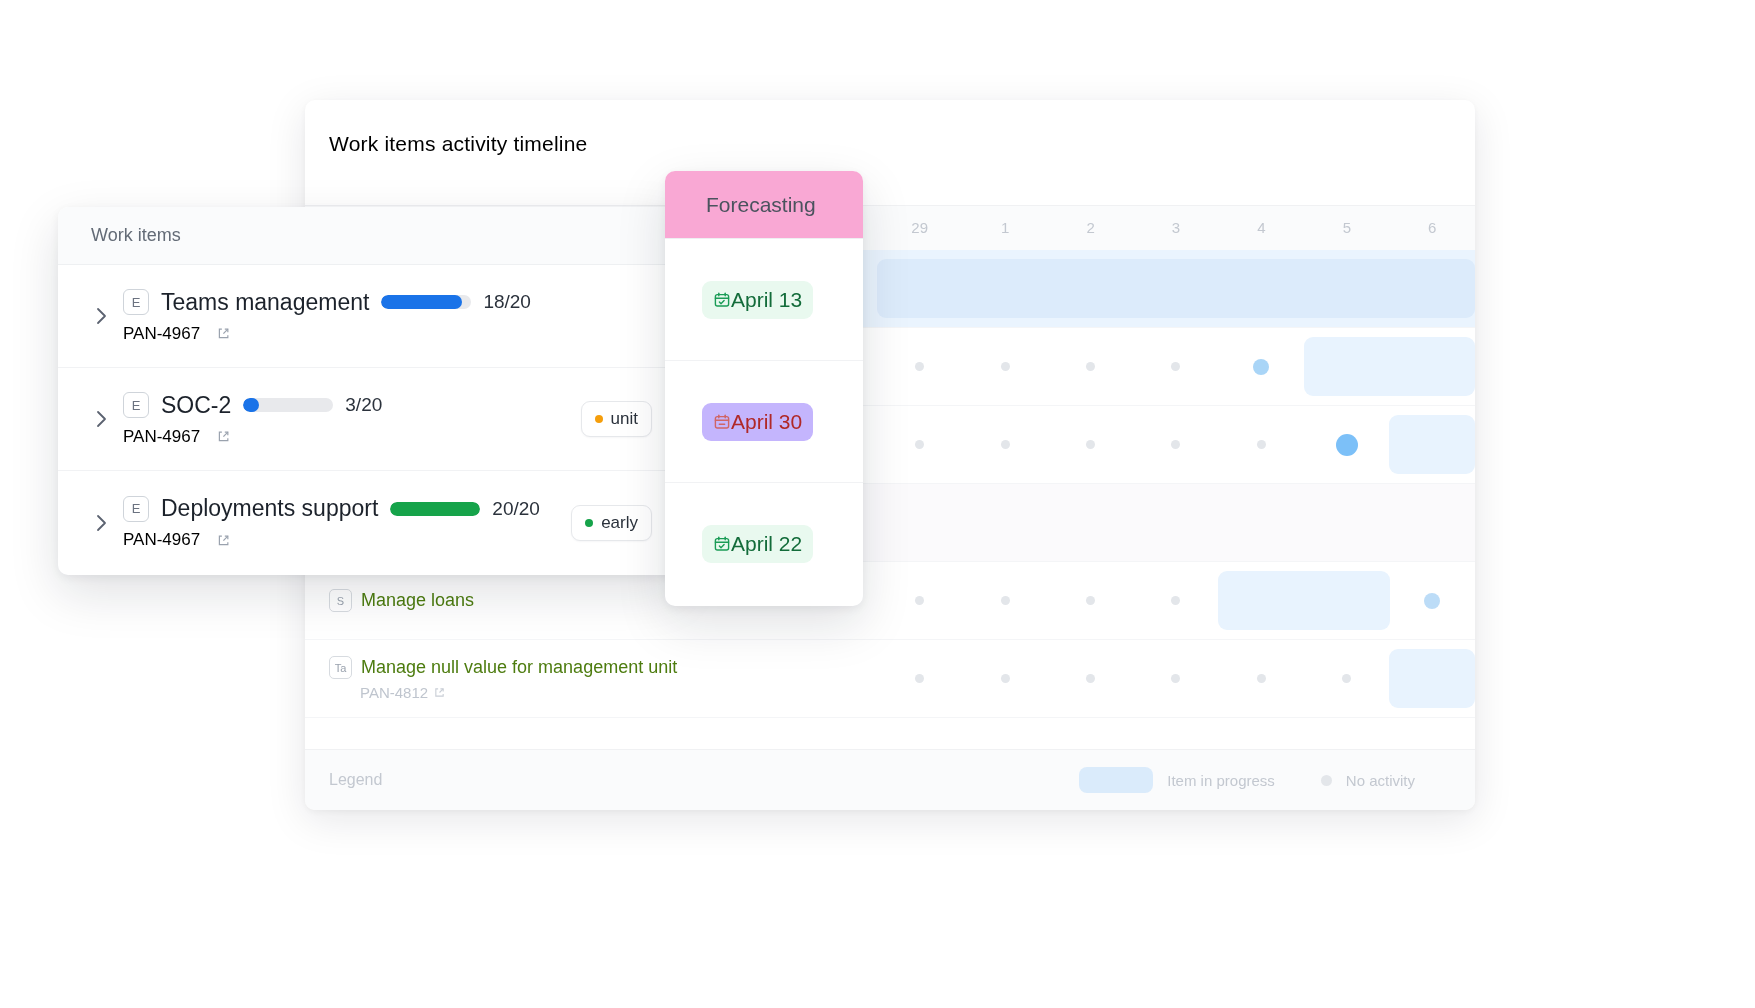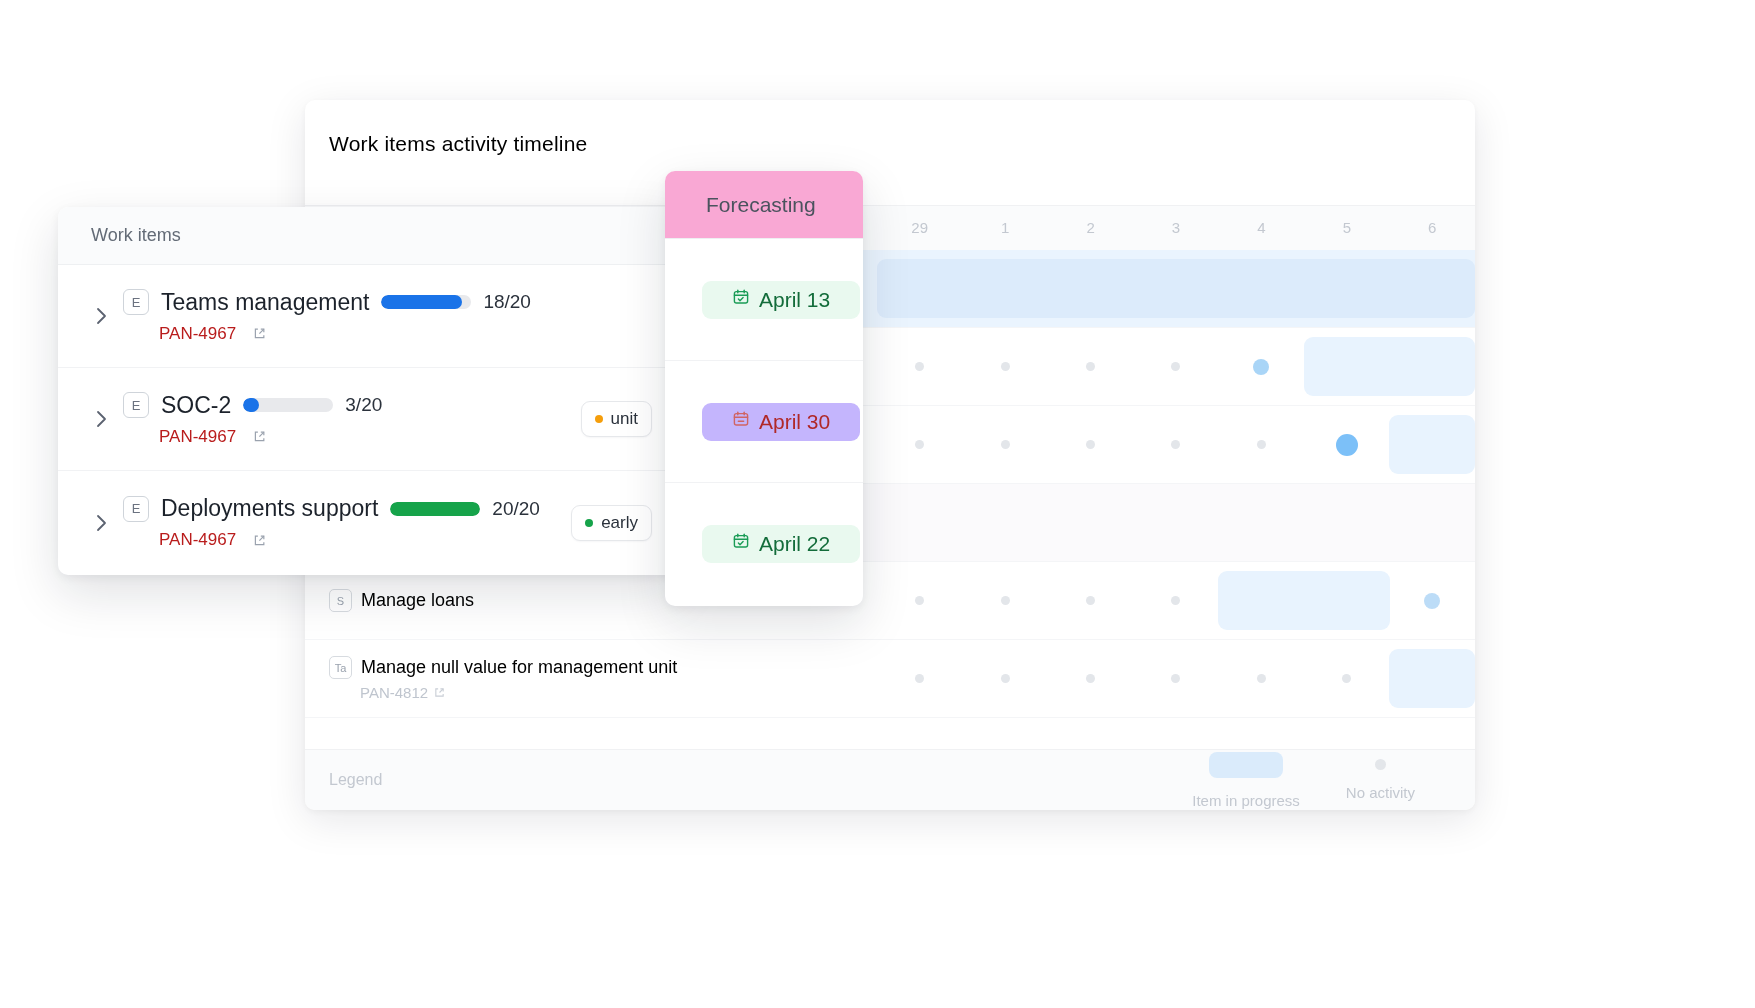--- a/index.html
+++ b/index.html
@@ -46,34 +46,34 @@
          background:#ddeeff; }
   .band.soft{ background:#e8f3fe; }
   .band.wide{ background:#dcebfb; }
 
   .item-row-label{ display:flex; align-items:center; gap:9px; }
   .type-chip{
     width:21px;height:21px;border:1px solid #d7dbe0;border-radius:5px;
     display:flex;align-items:center;justify-content:center;
     font-size:11px;color:#9aa2ae; flex:none;
   }
-  .item-name{ font-size:18px; color:#000000; }
+  .item-name{ font-size:18px; color:#4d7c0f; }
   .item-key{ font-size:15px; color:#bfc5ce; margin-top:5px; margin-left:31px;
              display:flex; align-items:center; gap:6px;}
   .ext-ico{ width:11px;height:11px; }
 
   
   .legend{
     position:absolute; left:0; right:0; bottom:0; height:60px;
     background:#fafbfc; border-top:1px solid #f0f1f3;
     display:flex; align-items:center;
   }
   .legend-label{ margin-left:24px; font-size:16px; color:#c3c8d0; }
   .legend-items{ margin-left:auto; display:flex; align-items:center; gap:46px; margin-right:60px;}
-  .legend-item{ display:flex; align-items:center; gap:14px; font-size:15px; color:#c3c8d0;flex-direction:column; }
+  .legend-item{ display:flex; align-items:center; gap:14px; font-size:15px; color:#c3c8d0; }
   .legend-swatch{ width:74px;height:26px;border-radius:8px;background:#daebfb; }
   .legend-dot{ width:11px;height:11px;border-radius:50%;background:#e3e6ea; }
 
   
   .workitems-card{
     position:absolute;
     left:58px; top:207px;
     width:620px; height:368px;
     background:#ffffff;
     border-radius:10px;
@@ -102,21 +102,21 @@
     display:flex;align-items:center;justify-content:center;
     font-size:13px;color:#6b7280; flex:none;
   }
   .wi-title{ font-size:23px; color:#1c222b; }
   .progress{
     width:90px;height:14px;border-radius:7px;background:#e8e9ec; position:relative;
     overflow:hidden; flex:none;
   }
   .progress > span{ position:absolute; left:0; top:0; bottom:0; border-radius:7px; display:block; }
   .wi-count{ font-size:19px; color:#2b323c; }
-  .wi-key{ margin-top:8px; margin-left:36px; font-size:17px; color:#b91c1c;
+  .wi-key{ margin-top:8px; font-size:17px; color:#000000;
            display:flex; align-items:center; gap:17px; }
   .badge{
     border:1px solid #e6e8eb; background:#fff; border-radius:9px;
     padding:7px 13px; font-size:17px; color:#2b323c;
     display:flex; align-items:center; gap:8px; flex:none;
     box-shadow:0 1px 2px rgba(16,24,40,.04);
   }
   .badge-dot{ width:8px;height:8px;border-radius:50%; }
 
   
@@ -133,22 +133,22 @@
     height:68px; background:#f9a8d4; border-bottom:1px solid #eef0f2;
     display:flex; align-items:center; padding-left:41px; box-sizing:border-box;
   }
   .fc-header-title{ font-size:21px; color:#4b535e; }
   .fc-row{
     height:122px; border-bottom:1px solid #f1f2f4;
     display:flex; align-items:center; padding-left:37px; box-sizing:border-box;
   }
   .fc-row:last-child{ border-bottom:none; }
   .date-chip{
-    display:inline-flex; gap:9px;
-    padding:7px 30px; border-radius:9px; font-size:21px; white-space:nowrap;
+    display:inline-flex; align-items:center; 
+    padding:7px 11px; border-radius:9px; font-size:21px; white-space:nowrap;
   }
   .date-chip.green{ background:#e9f9ef; color:#136c3a; }
   .date-chip.red{ background:#c4b5fd; color:#b02828; }
   .cal-ico{ width:18px;height:18px; flex:none; }
 </style>
 </head>
 <body>
 
 <div class="timeline-card">
 

